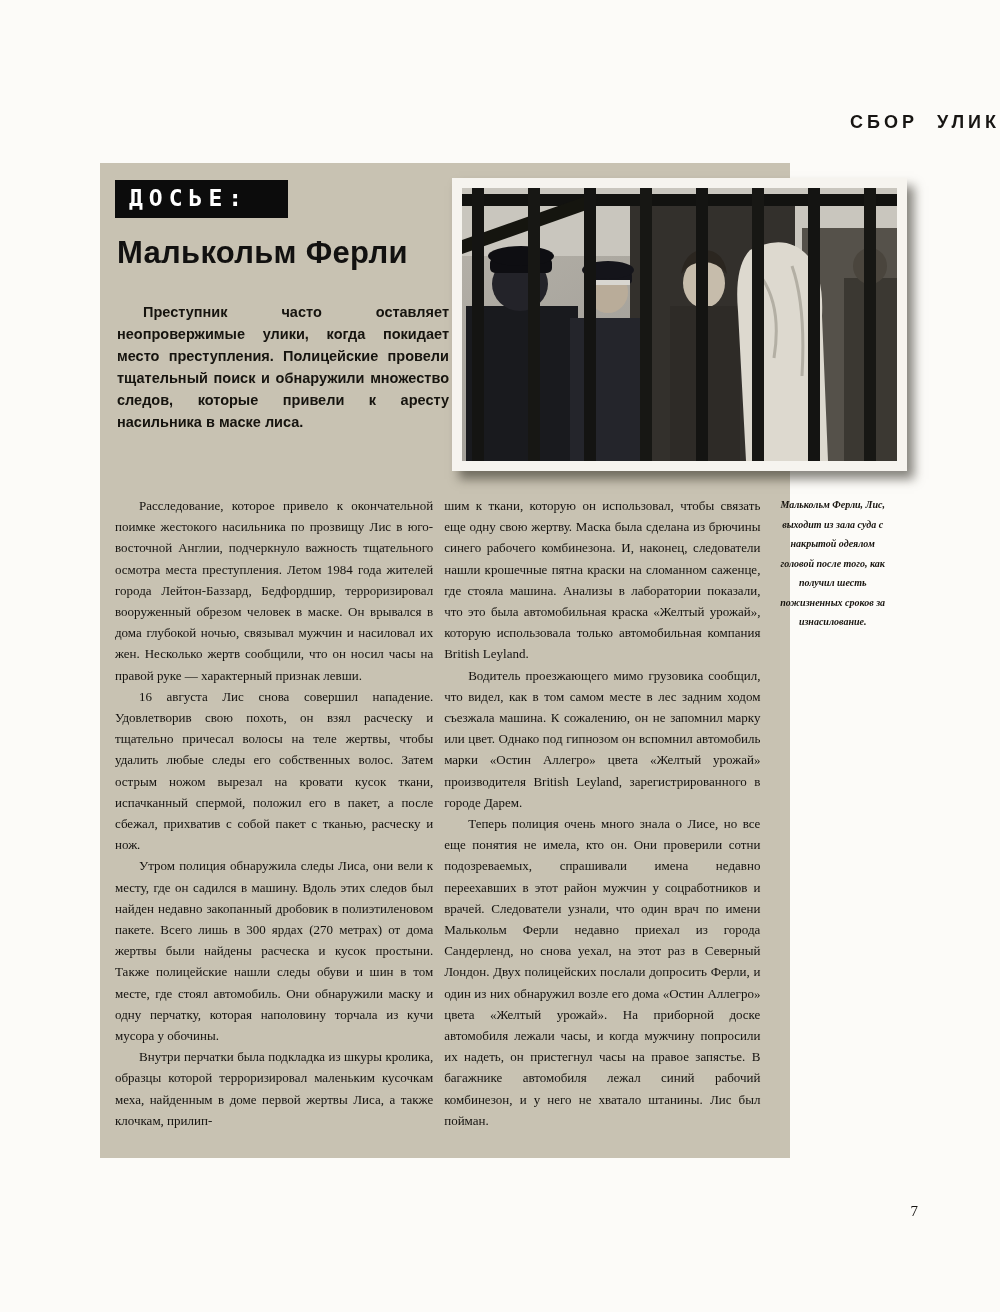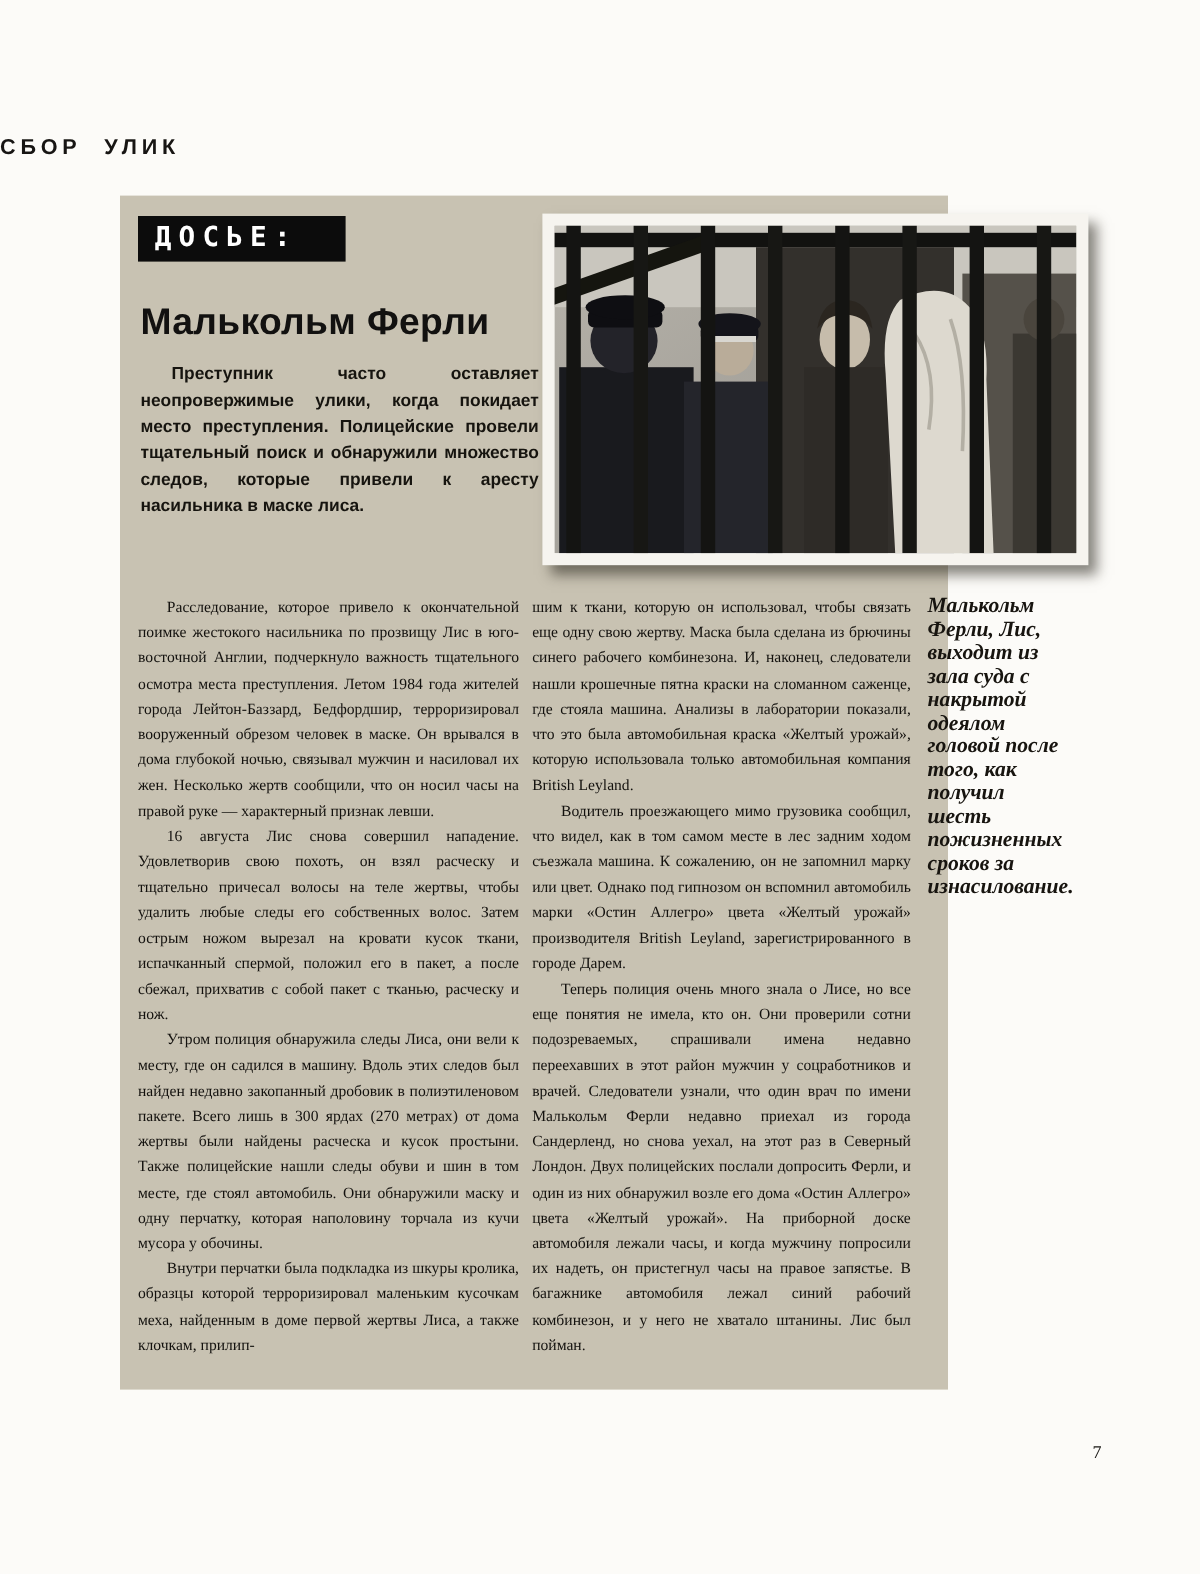--- a/index.html
+++ b/index.html
@@ -14,21 +14,21 @@
     background: #fcfbf8;
     font-family: "Liberation Serif", serif;
     color: #141210;
     overflow: hidden;
   }
   .page-header {
     position: absolute;
     top: 112px;
     left: 0;
     width: 100%;
-    text-align: left;
+    text-align: right;
     font-family: "Liberation Sans", sans-serif;
     font-weight: bold;
     font-size: 18px;
     letter-spacing: 4px;
     word-spacing: 10px;
     color: #171513;
   }
   .content-box {
     position: absolute;
     left: 100px;
@@ -45,21 +45,21 @@
     color: #ffffff;
     font-family: "DejaVu Sans Mono", monospace;
     font-size: 23px;
     font-weight: bold;
     letter-spacing: 6px;
     padding: 5px 40px 7px 14px;
   }
   .article-title {
     position: absolute;
     left: 17px;
-    top: 87px;
+    top: 72px;
     margin: 0;
     font-family: "Liberation Sans", sans-serif;
     font-weight: bold;
     font-size: 31px;
     letter-spacing: 0.3px;
     color: #121110;
   }
   .article-intro {
     position: absolute;
     left: 17px;
@@ -103,24 +103,24 @@
     color: #13110e;
   }
   .col-left  { width: 322px; margin-right: 11px; }
   .col-right { width: 320px; margin-right: 14px; }
   .col p { margin: 0; text-indent: 24px; }
   .col p.no-indent { text-indent: 0; }
   .photo-caption {
     width: 118px;
     font-style: italic;
     font-weight: bold;
-    font-size: 18px;
+    font-size: 10px;
     line-height: 19.5px;
     color: #17140f;
-    text-align: left;
+    text-align: center;
   }
   .page-number {
     position: absolute;
     right: 82px;
     bottom: 92px;
     font-size: 15px;
     color: #141210;
   }
 </style>
 </head>

